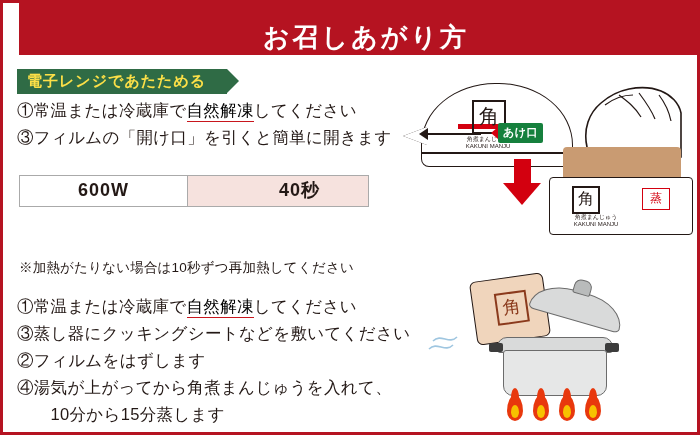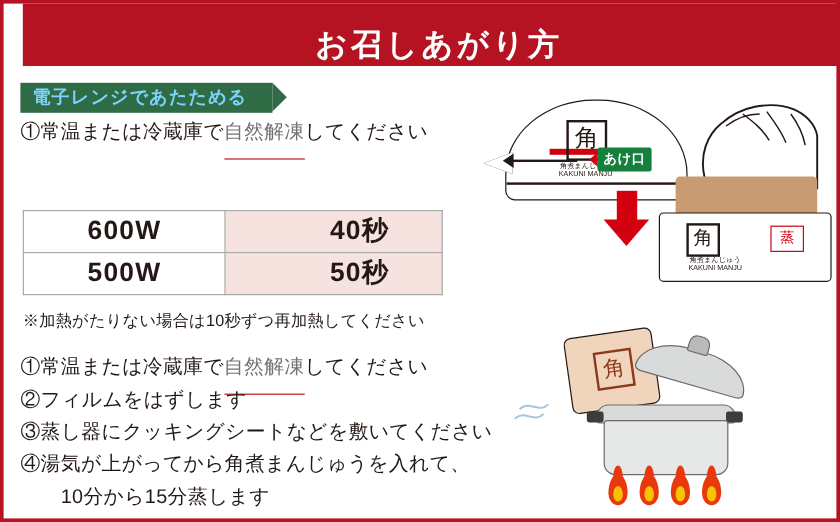--- a/index.html
+++ b/index.html
@@ -38,21 +38,21 @@
     color: #ffffff;
     font-size: 26px;
     letter-spacing: 3px;
     font-weight: bold;
   }
   
   .ribbon {
     position: absolute;
     height: 25px;
     background: #2f6b45;
-    color: #7dd3fc;
+    color: #fde047;
     font-size: 15px;
     font-weight: bold;
     display: flex;
     align-items: center;
     padding-left: 10px;
     box-sizing: border-box;
     letter-spacing: 1px;
   }
   .ribbon::after {
     content: "";
@@ -73,33 +73,33 @@
     line-height: 27px;
     letter-spacing: 0.3px;
   }
   #steps-microwave { left: 14px; top: 94px; }
   #steps-steamer  { left: 14px; top: 290px; }
   .step { white-space: nowrap; }
   .step .hl-red {
     color: #c8161d;
   }
   .step .hl-underline {
-    color: #737373;
+    color: #000000;
     border-bottom: 1px solid #c8161d;
-    padding-bottom: 13px;
+    padding-bottom: 2px;
   }
 
   
   .watt-table {
     position: absolute;
     left: 16px;
     top: 172px;
     width: 350px;
     border-collapse: collapse;
-    font-size: 22px;
+    font-size: 18px;
   }
   .watt-table td {
     border: 1px solid #aaaaaa;
     height: 26px;
     text-align: center;
     font-weight: bold;
     letter-spacing: 1px;
     padding: 1px 0 3px 0;
   }
   .watt-table td.power {
@@ -477,31 +477,30 @@
   </div>
 
   <div class="ribbon" id="ribbon-microwave">
     <span>電子レンジであたためる</span>
   </div>
 
   <div class="steps" id="steps-microwave">
     <div class="step">
       <span>①常温または冷蔵庫で</span><span class="hl-underline">自然解凍</span><span>してください</span>
     </div>
+    <div class="step">
+      <span>③フィルムの「開け口」を引くと簡単に開きます</span>
+    </div>
   </div>
 
   <table class="watt-table">
     <tbody>
         <tr>
       <td class="power">600W</td>
       <td class="time">40秒</td>
-    </tr>
-    <tr>
-      <td class="power">500W</td>
-      <td class="time">50秒</td>
     </tr>
   </tbody>
     </table>
 
   <div class="note">※加熱がたりない場合は10秒ずつ再加熱してください</div>
 
   <div class="ill-mw">
 
     <div class="pkg">
       <div class="pkg-red-bar"></div>
@@ -541,24 +540,24 @@
       </div>
     </div>
   </div>
 
 
   <div class="steps" id="steps-steamer">
     <div class="step">
       <span>①常温または冷蔵庫で</span><span class="hl-underline">自然解凍</span><span>してください</span>
     </div>
     <div class="step">
+      <span>③蒸し器にクッキングシートなどを敷いてください</span>
+    </div>
+    <div class="step">
       <span>②フィルムをはずします</span>
-    </div>
-    <div class="step">
-      <span>③蒸し器にクッキングシートなどを敷いてください</span>
     </div>
     <div class="step">
       <span>④湯気が上がってから角煮まんじゅうを入れて、</span>
     </div>
     <div class="step">
       <span>　　10分から15分蒸します</span>
     </div>
   </div>
 
   <div class="ill-st">

